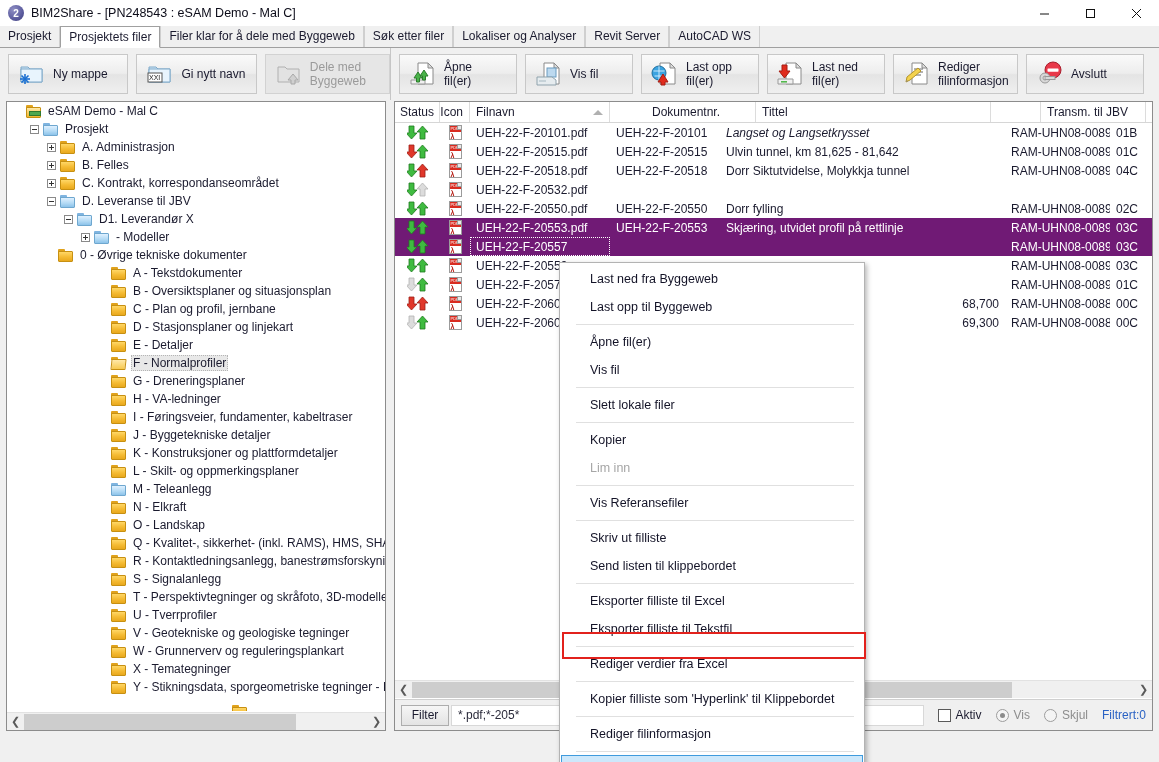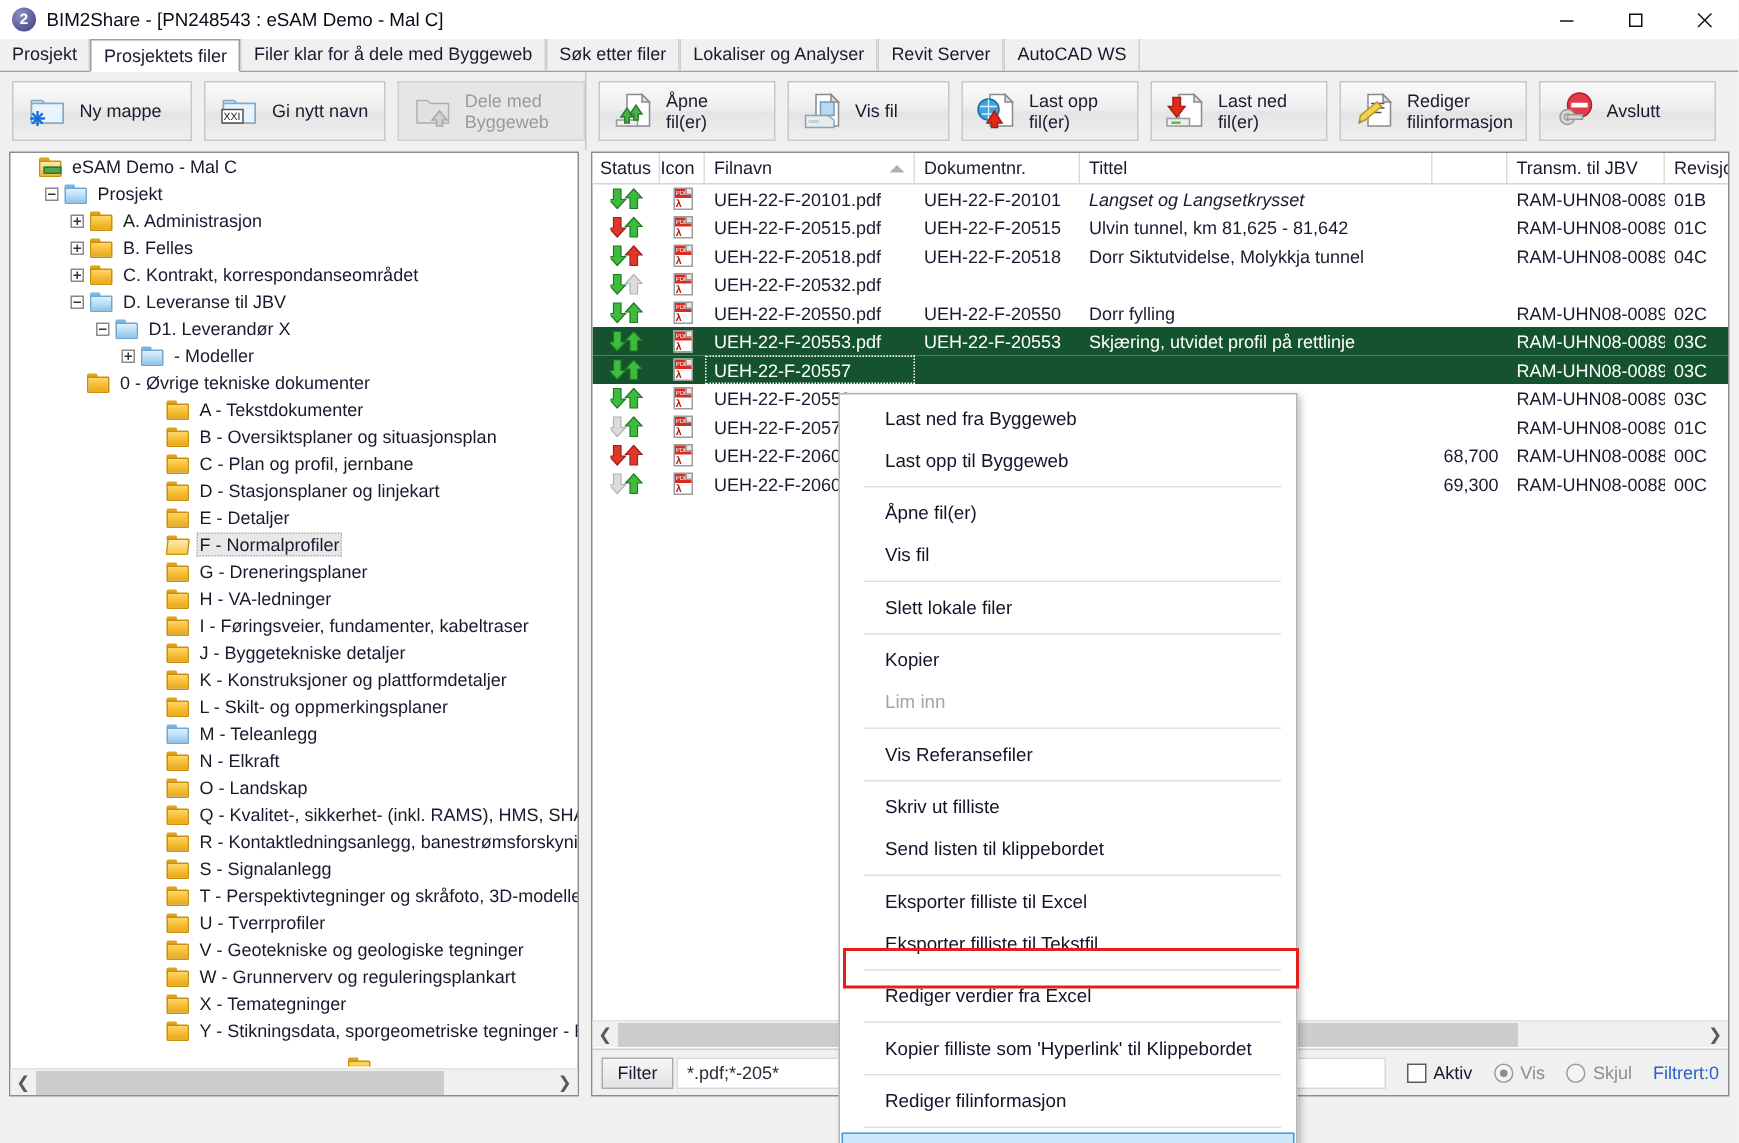--- a/index.html
+++ b/index.html
@@ -170,21 +170,21 @@
     display: flex; align-items: center; padding: 0 6px;
     white-space: nowrap; position: relative;
     cursor: default;
   }
   .lv-header .col .sortarrow {
     margin-left: auto; width: 0; height: 0;
     border-left: 5px solid transparent; border-right: 5px solid transparent;
     border-bottom: 5px solid #b0b0b0;
   }
   .lv-row { display: flex; height: 19px; align-items: center; cursor: default; }
-  .lv-row.sel { background: #14532d; color: #ffffff; }
+  .lv-row.sel { background: #701a75; color: #ffffff; }
   .lv-row.focus .cell-fn { outline: 1px dotted #ffffff; outline-offset: -1px; }
   .lv-row .cell {
     font-size: 12px; padding: 0 6px; white-space: nowrap; overflow: hidden;
     display: flex; align-items: center; height: 19px;
   }
   .lv-row .cell.num { justify-content: flex-end; }
   .lv-row .cell.ctr { justify-content: center; padding: 0; }
 
   
   .pdficon {
@@ -684,21 +684,21 @@
         <div class="col" style="width: 45px; flex: 0 0 45px; justify-content: center;">
           <span>Status</span>
         </div>
         <div class="col" style="width: 30px; flex: 0 0 30px; justify-content: flex-end;">
           <span>Icon</span>
         </div>
         <div class="col" style="width: 140px; flex: 0 0 140px;">
           <span>Filnavn</span>
           <div class="sortarrow"></div>
         </div>
-        <div class="col" style="width: 110px; flex: 0 0 110px;">
+        <div class="col" style="width: 110px; flex: 0 0 110px; margin-left: 36px;">
           <span>Dokumentnr.</span>
         </div>
         <div class="col" style="width: 235px; flex: 0 0 235px;">
           <span>Tittel</span>
         </div>
         <div class="col" style="width: 50px; flex: 0 0 50px; justify-content: flex-end;">
           <span></span>
         </div>
         <div class="col" style="width: 105px; flex: 0 0 105px;">
           <span>Transm. til JBV</span>

